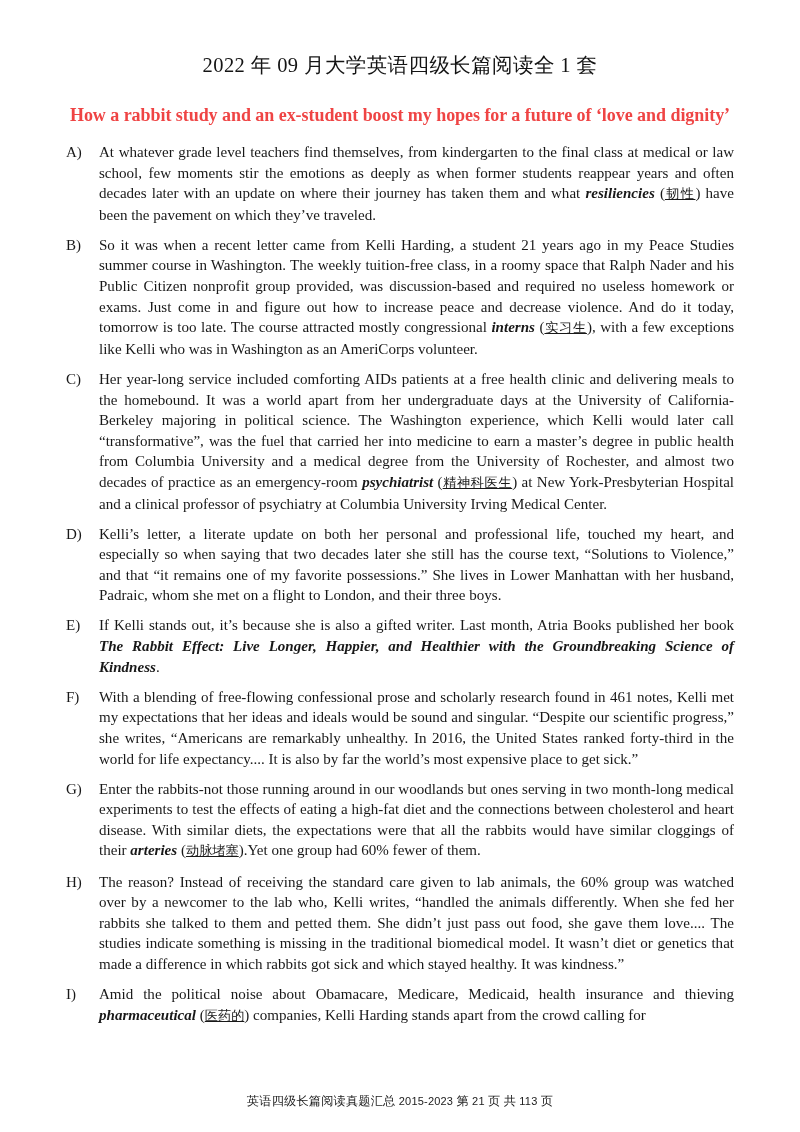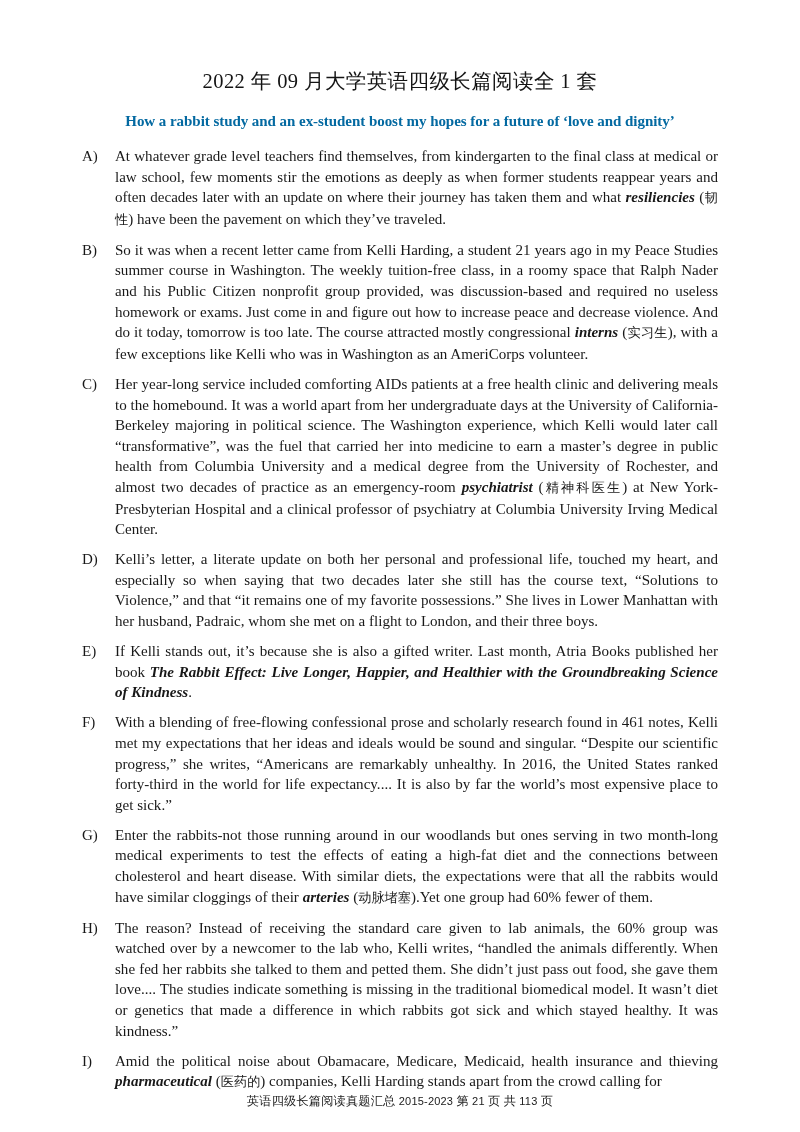--- a/index.html
+++ b/index.html
@@ -14,40 +14,40 @@
     font-family: "Liberation Serif", "DejaVu Serif", serif;
     color: #1a1a1a;
     overflow: hidden;
   }
   .page {
     position: absolute;
     left: 0; top: 0;
     width: 800px;
     height: 1132px;
     box-sizing: border-box;
-    padding: 16px;
+    padding: 0;
   }
   .doc-title {
     text-align: center;
     font-size: 20.5px;
     font-weight: normal;
     letter-spacing: 0.4px;
     margin: 0;
     padding-top: 51px;
     color: #141414;
   }
   .doc-subtitle {
     text-align: center;
-    font-size: 15px;
+    font-size: 18px;
     font-weight: bold;
-    margin: 0;
+    margin: 8px;
     padding-top: 18px;
     padding-left: 40px;
     padding-right: 40px;
-    color: #0369a1;
+    color: #ef4444;
     letter-spacing: -0.05px;
   }
   .body-block {
     margin-top: 16px;
     padding-left: 66px;
     padding-right: 66px;
   }
   .para {
     position: relative;
     padding-left: 33px;
@@ -73,20 +73,21 @@
     display: block;
   }
   .para i, .para em {
     font-style: italic;
     font-weight: bold;
   }
   .cjk {
     font-family: "DejaVu Sans", "Liberation Sans", sans-serif;
     font-size: 13.2px;
     font-style: normal;
+    text-decoration: underline;
   }
   .footer {
     position: absolute;
     left: 0;
     right: 0;
     bottom: 22px;
     text-align: center;
     font-size: 12.4px;
     color: #202020;
   }

